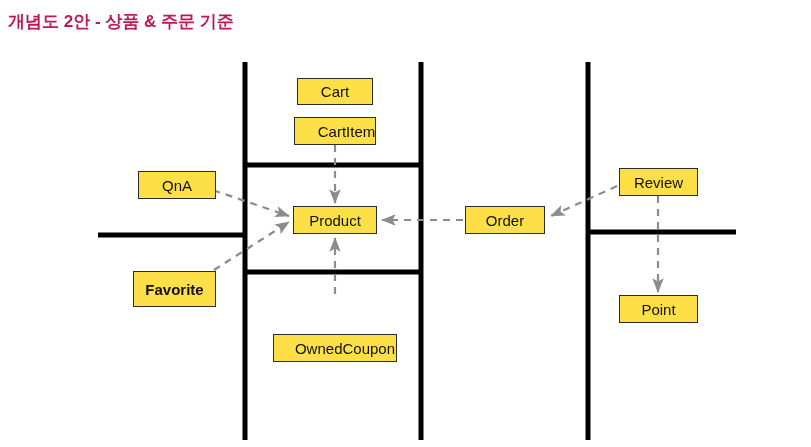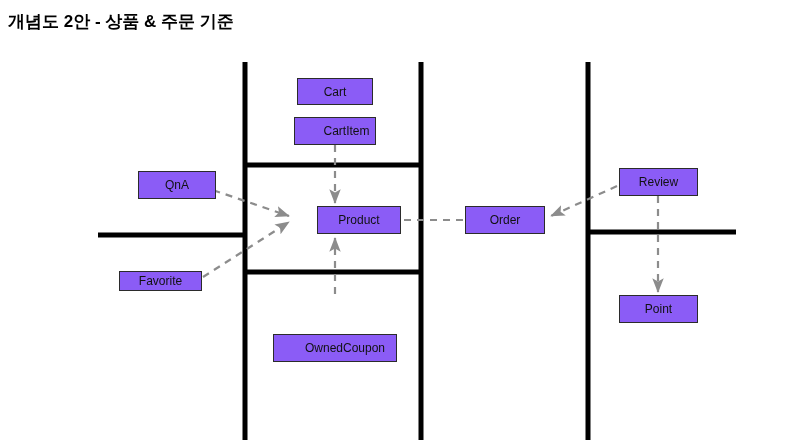--- a/index.html
+++ b/index.html
@@ -16,40 +16,40 @@
     height: 447px;
     background: #ffffff;
     overflow: hidden;
   }
   #page-title {
     position: absolute;
     left: 8px;
     top: 10px;
     font-size: 17px;
     font-weight: bold;
-    color: #000000;
+    color: #be185d;
     letter-spacing: 0px;
     white-space: nowrap;
   }
   #diagram-svg {
     position: absolute;
     left: 0;
     top: 0;
     width: 811px;
     height: 447px;
   }
   .entity-box {
     position: absolute;
     box-sizing: border-box;
     border: 1.6px solid #2b2b2b;
-    background: #8b5cf6;
+    background: #fde047;
     display: flex;
     align-items: center;
     justify-content: center;
-    font-size: 12px;
+    font-size: 15px;
     color: #111111;
     white-space: nowrap;
     z-index: 5;
     text-align: right;
   }
 </style>
 </head>
 <body>
 
 <div id="canvas">
@@ -89,33 +89,33 @@
   </div>
 
   <div class="entity-box" style="left:294px; top:117px; width:82px; height:28px;padding-left:23px;">
     <span>CartItem</span>
   </div>
 
   <div class="entity-box" style="left:122px; top:171px; width:78px; height:28px;margin-left:16px;">
     <span>QnA</span>
   </div>
 
-  <div class="entity-box" style="left:293px; top:206px; width:84px; height:28px;margin-left:24px;">
+  <div class="entity-box" style="left:293px; top:206px; width:84px; height:28px;">
     <span>Product</span>
   </div>
 
   <div class="entity-box" style="left:619px; top:168px; width:79px; height:28px;">
     <span>Review</span>
   </div>
 
   <div class="entity-box" style="left:465px; top:206px; width:80px; height:28px;">
     <span>Order</span>
   </div>
 
-  <div class="entity-box" style="left:119px; top:271px; width:83px; height:20px;">
+  <div class="entity-box" style="left:133px; top:271px; width:83px; height:36px;font-weight:bold;">
     <span>Favorite</span>
   </div>
 
 
   <div class="entity-box" style="left:273px; top:334px; width:124px; height:28px;padding-left:20px;">
     <span>OwnedCoupon</span>
   </div>
 
   <div class="entity-box" style="left:619px; top:295px; width:79px; height:28px;">
     <span>Point</span>

